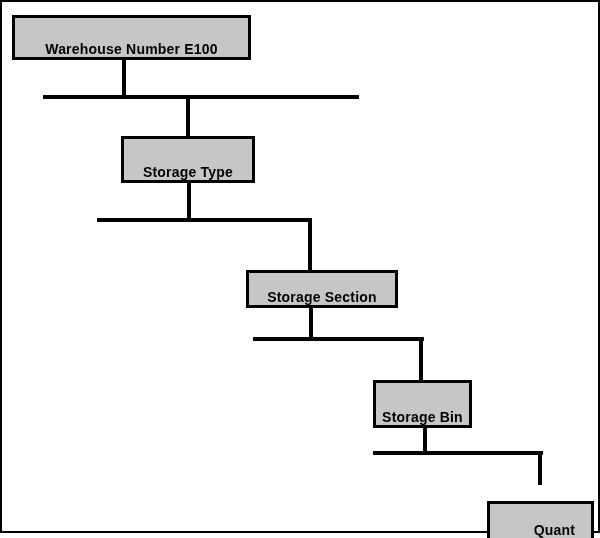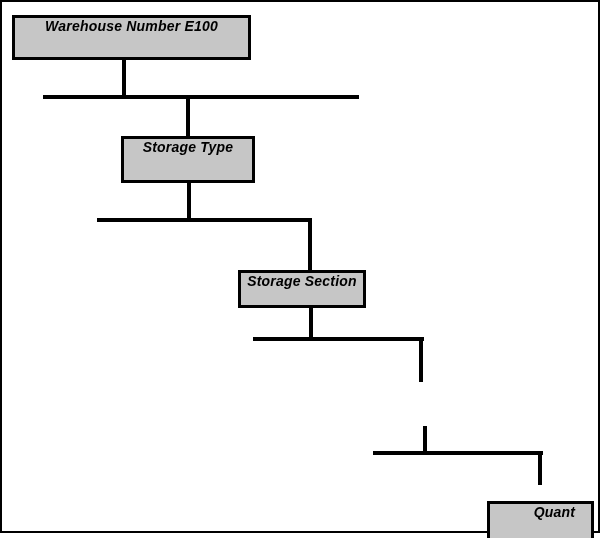--- a/index.html
+++ b/index.html
@@ -23,40 +23,39 @@
     height: 533px;
     border: 2px solid var(--line, #000000);
     box-sizing: border-box;
   }
   .node {
     position: absolute;
     box-sizing: border-box;
     background: var(--node-fill, #c6c6c6);
     border: 3px solid var(--node-border, #000000);
     display: flex;
-    align-items: flex-start;
+    align-items: flex-end;
     justify-content: center;
-    font-style: italic;
   }
   .node span {
     font-weight: bold;
     font-size: 14px;
     color: #000000;
     letter-spacing: 0.2px;
     white-space: nowrap;
   }
   .line {
     position: absolute;
     background: var(--line, #000000);
   }
 
   
   .n-warehouse { left: 12px;  top: 15px;  width: 239px; height: 45px; }
   .n-type      { left: 121px; top: 136px; width: 134px; height: 47px; }
-  .n-section   { left: 238px; top: 270px; width: 128px; height: 38px; }
+  .n-section   { left: 246px; top: 270px; width: 152px; height: 38px; }
   .n-bin       { left: 373px; top: 380px; width: 99px;  height: 48px; }
   .n-quant     { left: 487px; top: 501px; width: 107px; height: 40px; padding-left: 28px; }
 
   
   .v1 { left: 122px; top: 58px;  width: 4px;   height: 40px; }
   .h1 { left: 43px;  top: 95px;  width: 316px; height: 4px;  }
   .v2 { left: 186px; top: 95px;  width: 4px;   height: 43px; }
   .v3 { left: 187px; top: 181px; width: 4px;   height: 41px; }
   .h2 { left: 97px;  top: 218px; width: 215px; height: 4px;  }
   .v4 { left: 308px; top: 218px; width: 4px;   height: 54px; }
@@ -88,16 +87,19 @@
 
   <div class="node n-warehouse">
     <span>Warehouse Number E100</span>
   </div>
   <div class="node n-type">
     <span>Storage Type</span>
   </div>
   <div class="node n-section">
     <span>Storage Section</span>
   </div>
+  <div class="node n-bin">
+    <span>Storage Bin</span>
+  </div>
   <div class="node n-quant">
     <span>Quant</span>
   </div>
 </div>
 
 </body></html>

